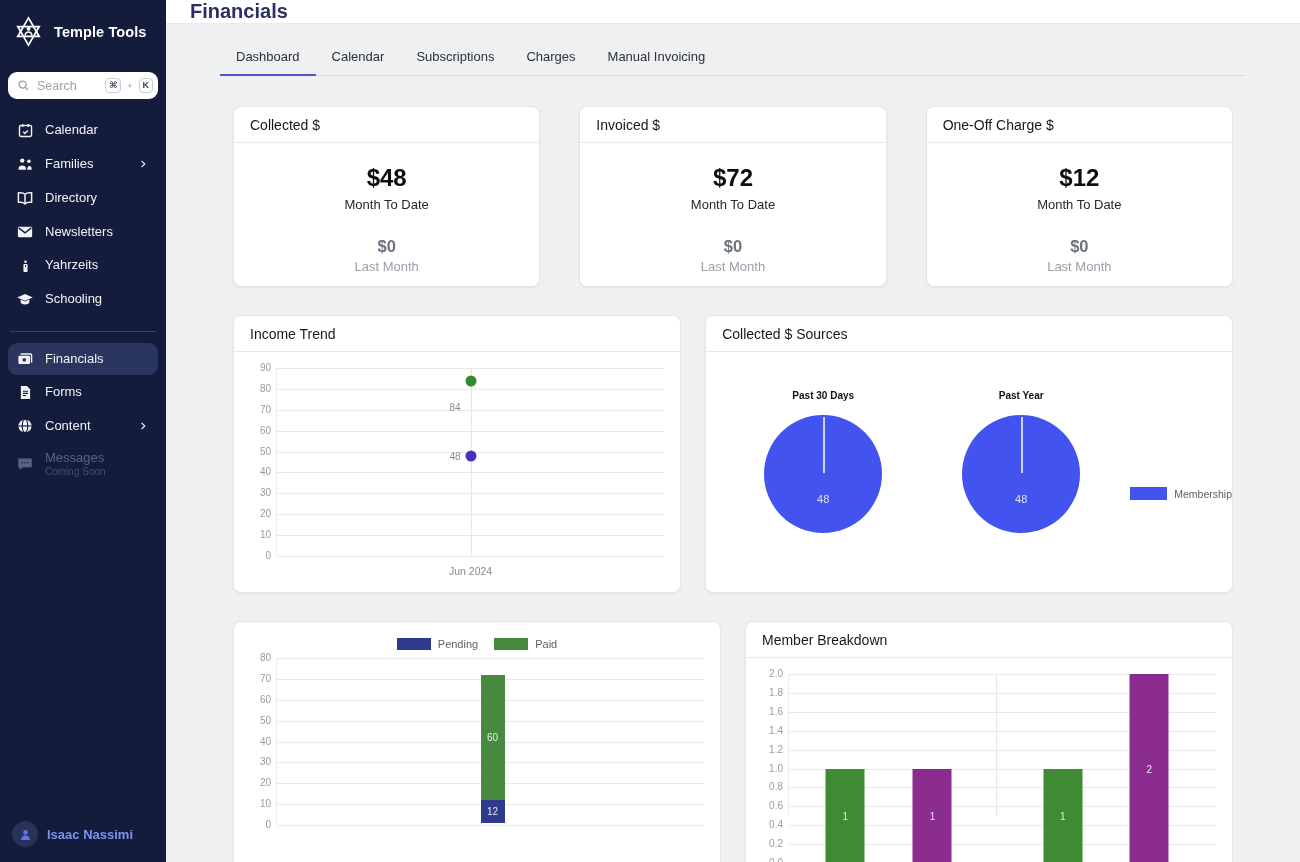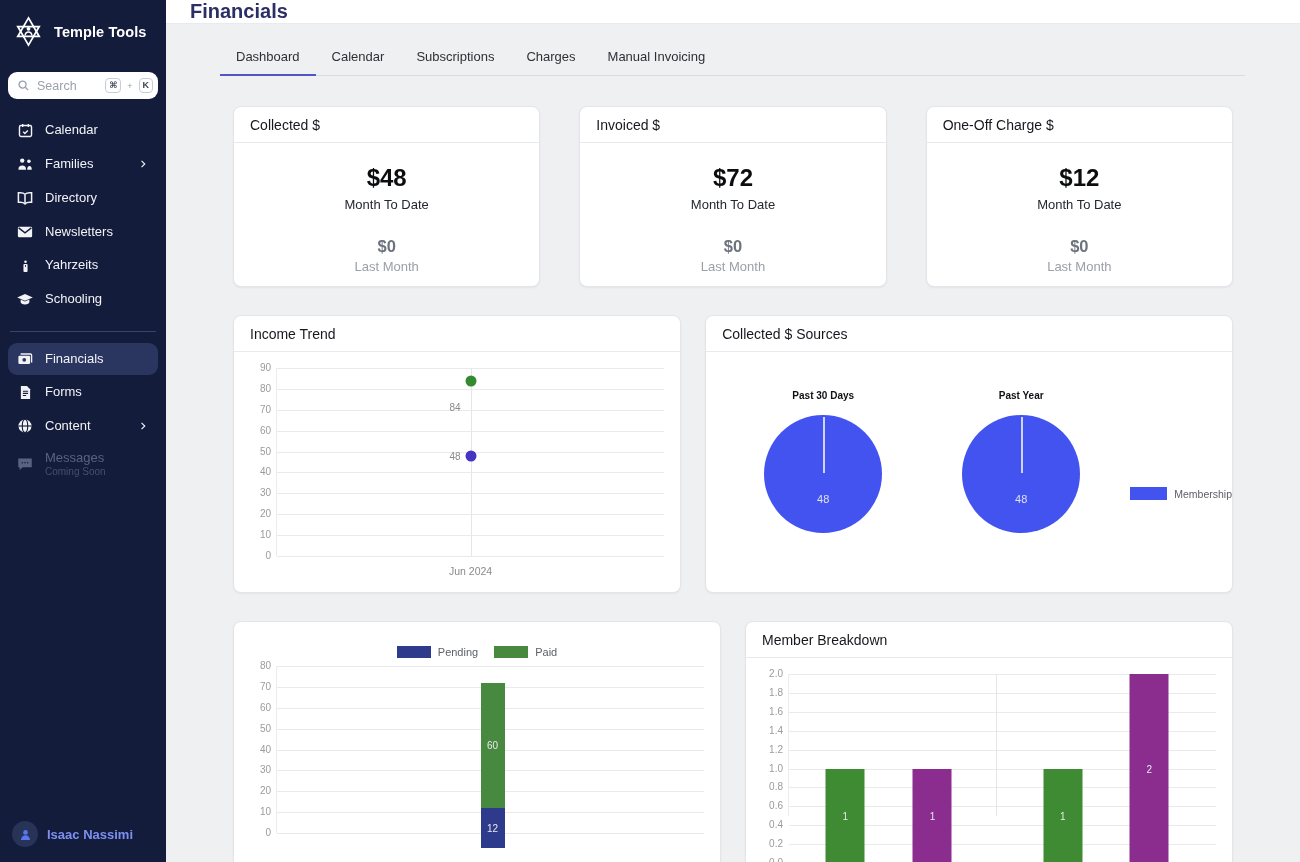--- a/index.html
+++ b/index.html
@@ -66,21 +66,21 @@
   .grid-h { position:absolute; left:0; right:0; height:1px; background:#eaeaea; }
   .grid-v { position:absolute; top:0; bottom:0; width:1px; background:#e6e6e6; }
   .ytick { position:absolute; left:-32px; width:26px; text-align:right;
     font-size:10px; color:#9b9b9b; }
   .xtick { position:absolute; transform:translateX(-50%); font-size:10.5px; color:#8a8a8a; }
   .dot { position:absolute; width:11px; height:11px; border-radius:50%;
     transform:translate(-50%,-50%); }
   .dot-label { position:absolute; transform:translate(-100%,-50%); font-size:10px;
     color:#8a8a8a; padding-right:10px; }
   .legend-row { display:flex; justify-content:center; align-items:center; gap:16px;
-    margin:8px 0 8px; }
+    margin:0 0 8px; }
   .legend-entry { display:flex; align-items:center; gap:7px; font-size:11px; color:#5b5f66; }
   .legend-swatch { width:34px; height:12px; }
   .bar { position:absolute; transform:translateX(-50%); }
   .bar-seg { position:relative; width:100%; }
   .bar-label { position:absolute; left:50%; transform:translate(-50%,-50%);
     color:#e8e8ee; font-size:10px; }
   .vbar { position:absolute; transform:translateX(-50%); }
   
   .pies { display:flex; padding:38px 0 0 28px; align-items:flex-start; }
   .pie-col { width:178px; display:flex; flex-direction:column; align-items:center; margin-right:20px; }
@@ -400,21 +400,21 @@
               <div class="grid-h" style="top: 125.25px;"></div>
               <div class="ytick" style="top: 119.25px;">20</div>
               <div class="grid-h" style="top: 146.125px;"></div>
               <div class="ytick" style="top: 140.125px;">10</div>
               <div class="grid-h" style="top: 167px;"></div>
               <div class="ytick" style="top: 161px;">0</div>
               <div class="bar" style="left: 50.5%; width: 24px; top: 16.7px;">
                 <div class="bar-seg" style="height: 125.25px; background: rgb(71, 138, 63);">
                   <span class="bar-label" style="top: 50%;">60</span>
                 </div>
-                <div class="bar-seg" style="height: 40px; background: rgb(46, 58, 140);">
+                <div class="bar-seg" style="height: 23px; background: rgb(46, 58, 140);">
                   <span class="bar-label" style="top: 50%;">12</span>
                 </div>
               </div>
             </div>
           </div>
       </section>
       <section class="card chart-card cut">
         <div class="card-head">Member Breakdown</div>
         <div class="chart-body" id="chart-member">
             <div class="plot" style="height: 142px;">

